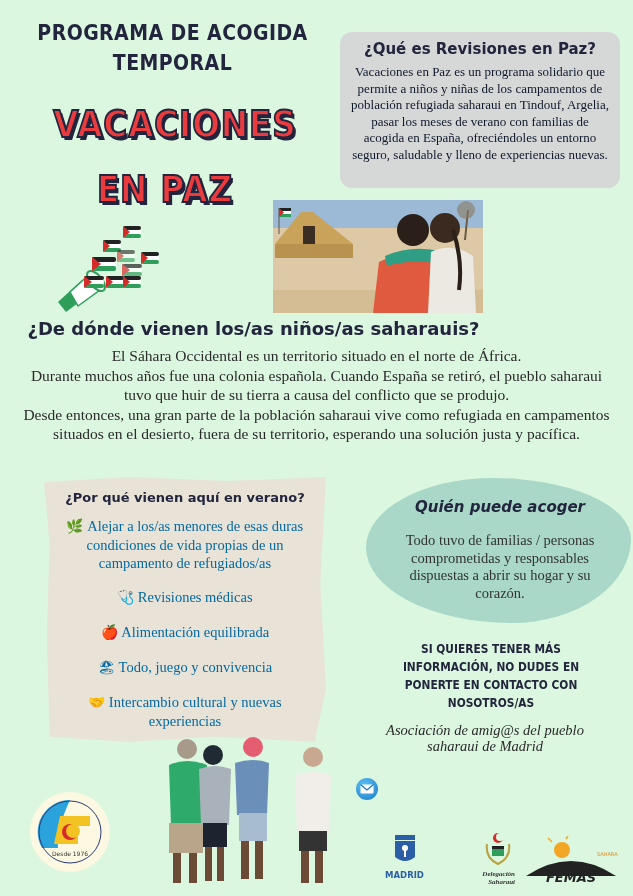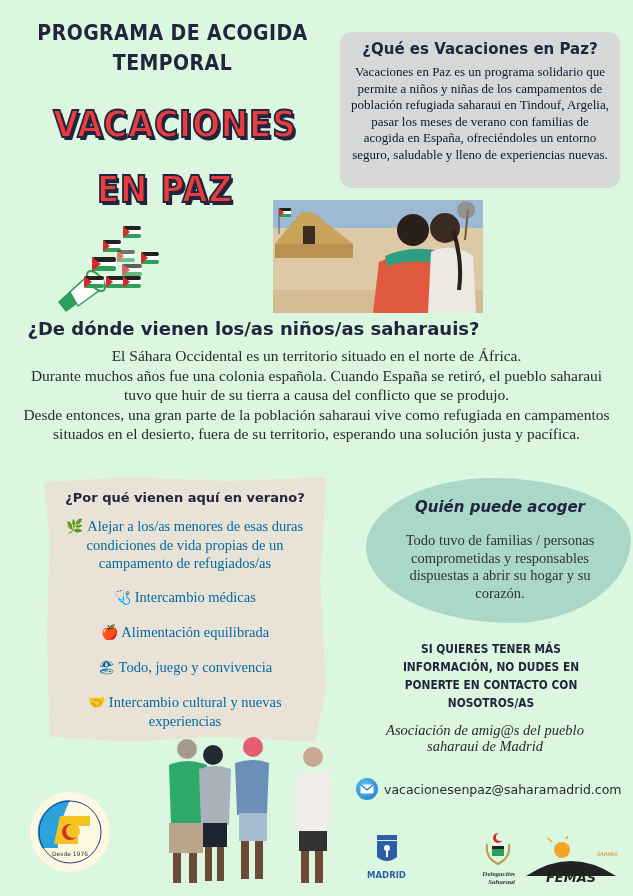--- a/index.html
+++ b/index.html
@@ -171,21 +171,21 @@
     color: #2a2a2a;
   }
 
   
   .kids { left: 155px; top: 735px; width: 185px; height: 160px; }
 
   
   .assoc-logo { left: 28px; top: 790px; width: 84px; height: 84px; }
 
   
-  .logo-madrid { left: 364px; top: 835px; width: 45px; height: 52px; text-align: center; }
+  .logo-madrid { left: 382px; top: 835px; width: 45px; height: 52px; text-align: center; }
   .logo-madrid .label {
     font-family: "DejaVu Sans", sans-serif; font-size: 8.5px; color: #2a5fa8; font-weight: bold; margin-top: 1px;
   }
   .logo-delegacion { left: 455px; top: 832px; width: 60px; height: 52px; text-align: right; }
   .logo-delegacion .label { font-family: "Liberation Serif", serif; font-style: italic; font-weight: bold; font-size: 7px; color: #333; }
   .logo-femas { left: 522px; top: 836px; width: 98px; height: 50px; }
 </style>
 </head>
 <body>
 
@@ -253,21 +253,21 @@
           <rect x="-9" y="-6" width="18" height="12" rx="6" fill="#fff"></rect>
           <rect x="-9" y="-6" width="18" height="4" rx="2" fill="#222"></rect>
           <rect x="-9" y="2" width="18" height="4" rx="2" fill="#2e9e5a"></rect>
           <polygon points="-9,-6 -2,0 -9,6" fill="#d62b2b"></polygon>
         </g>
     </g>
   </svg>
 </div>
 
 <div class="abs info-box">
-  <h2>¿Qué es Vacaciones en Paz?</h2>
+  <h2>¿Qué es Revisiones en Paz?</h2>
   <p>Vacaciones en Paz es un programa solidario que permite a niños y niñas de los campamentos de población refugiada saharaui en Tindouf, Argelia, pasar los meses de verano con familias de acogida en España, ofreciéndoles un entorno seguro, saludable y lleno de experiencias nuevas.</p>
 </div>
 
 <div class="abs photo">
   <svg width="210" height="113" viewBox="0 0 210 113">
     <rect x="0" y="0" width="210" height="28" fill="#9cbad6"></rect>
     <rect x="0" y="28" width="210" height="85" fill="#ddc9a6"></rect>
     <rect x="0" y="90" width="210" height="23" fill="#d4bd95"></rect>
 
     <polygon points="2,44 28,12 40,12 80,44" fill="#c9a35a"></polygon>
@@ -300,21 +300,21 @@
   <div>Desde entonces, una gran parte de la población saharaui vive como refugiada en campamentos situados en el desierto, fuera de su territorio, esperando una solución justa y pacífica.</div>
 </div>
 
 <div class="abs why-box"></div>
 <div class="abs why-content">
   <h3>¿Por qué vienen aquí en verano?</h3>
   <div class="why-item">
     <span class="ico">🌿</span><span>Alejar a los/as menores de esas duras condiciones de vida propias de un campamento de refugiados/as</span>
   </div>
   <div class="why-item">
-    <span class="ico">🩺</span><span>Intercambio médicas</span>
+    <span class="ico">🩺</span><span>Revisiones médicas</span>
   </div>
   <div class="why-item">
     <span class="ico">🍎</span><span>Alimentación equilibrada</span>
   </div>
   <div class="why-item">
     <span class="ico">🏖</span><span>Todo, juego y convivencia</span>
   </div>
   <div class="why-item" style="padding:0 14px;">
     <span class="ico">🤝</span><span>Intercambio cultural y nuevas experiencias</span>
   </div>
@@ -330,21 +330,20 @@
 
 <div class="abs assoc-name">Asociación de amig@s del pueblo saharaui de Madrid</div>
 
 <div class="abs email-row">
   <span class="mail-icon">
     <svg width="14" height="10" viewBox="0 0 14 10">
         <rect x="0.5" y="0.5" width="13" height="9" rx="1" fill="#fff"></rect>
         <polyline points="0.5,0.5 7,6 13.5,0.5" fill="none" stroke="#1878c6" stroke-width="1.2"></polyline>
       </svg>
   </span>
-  <span class="email-text">vacacionesenpaz@saharamadrid.com</span>
 </div>
 
 <div class="abs kids">
   <svg width="185" height="160" viewBox="0 0 185 160">
 
     <circle cx="32" cy="14" r="10" fill="#a89a8a"></circle>
     <path d="M14,30 Q32,22 52,30 L50,90 L16,90 Z" fill="#2eaa6a"></path>
     <rect x="14" y="88" width="34" height="30" fill="#b9a58a"></rect>
     <rect x="18" y="118" width="8" height="30" fill="#6b4a36"></rect>
     <rect x="34" y="118" width="8" height="30" fill="#6b4a36"></rect>

